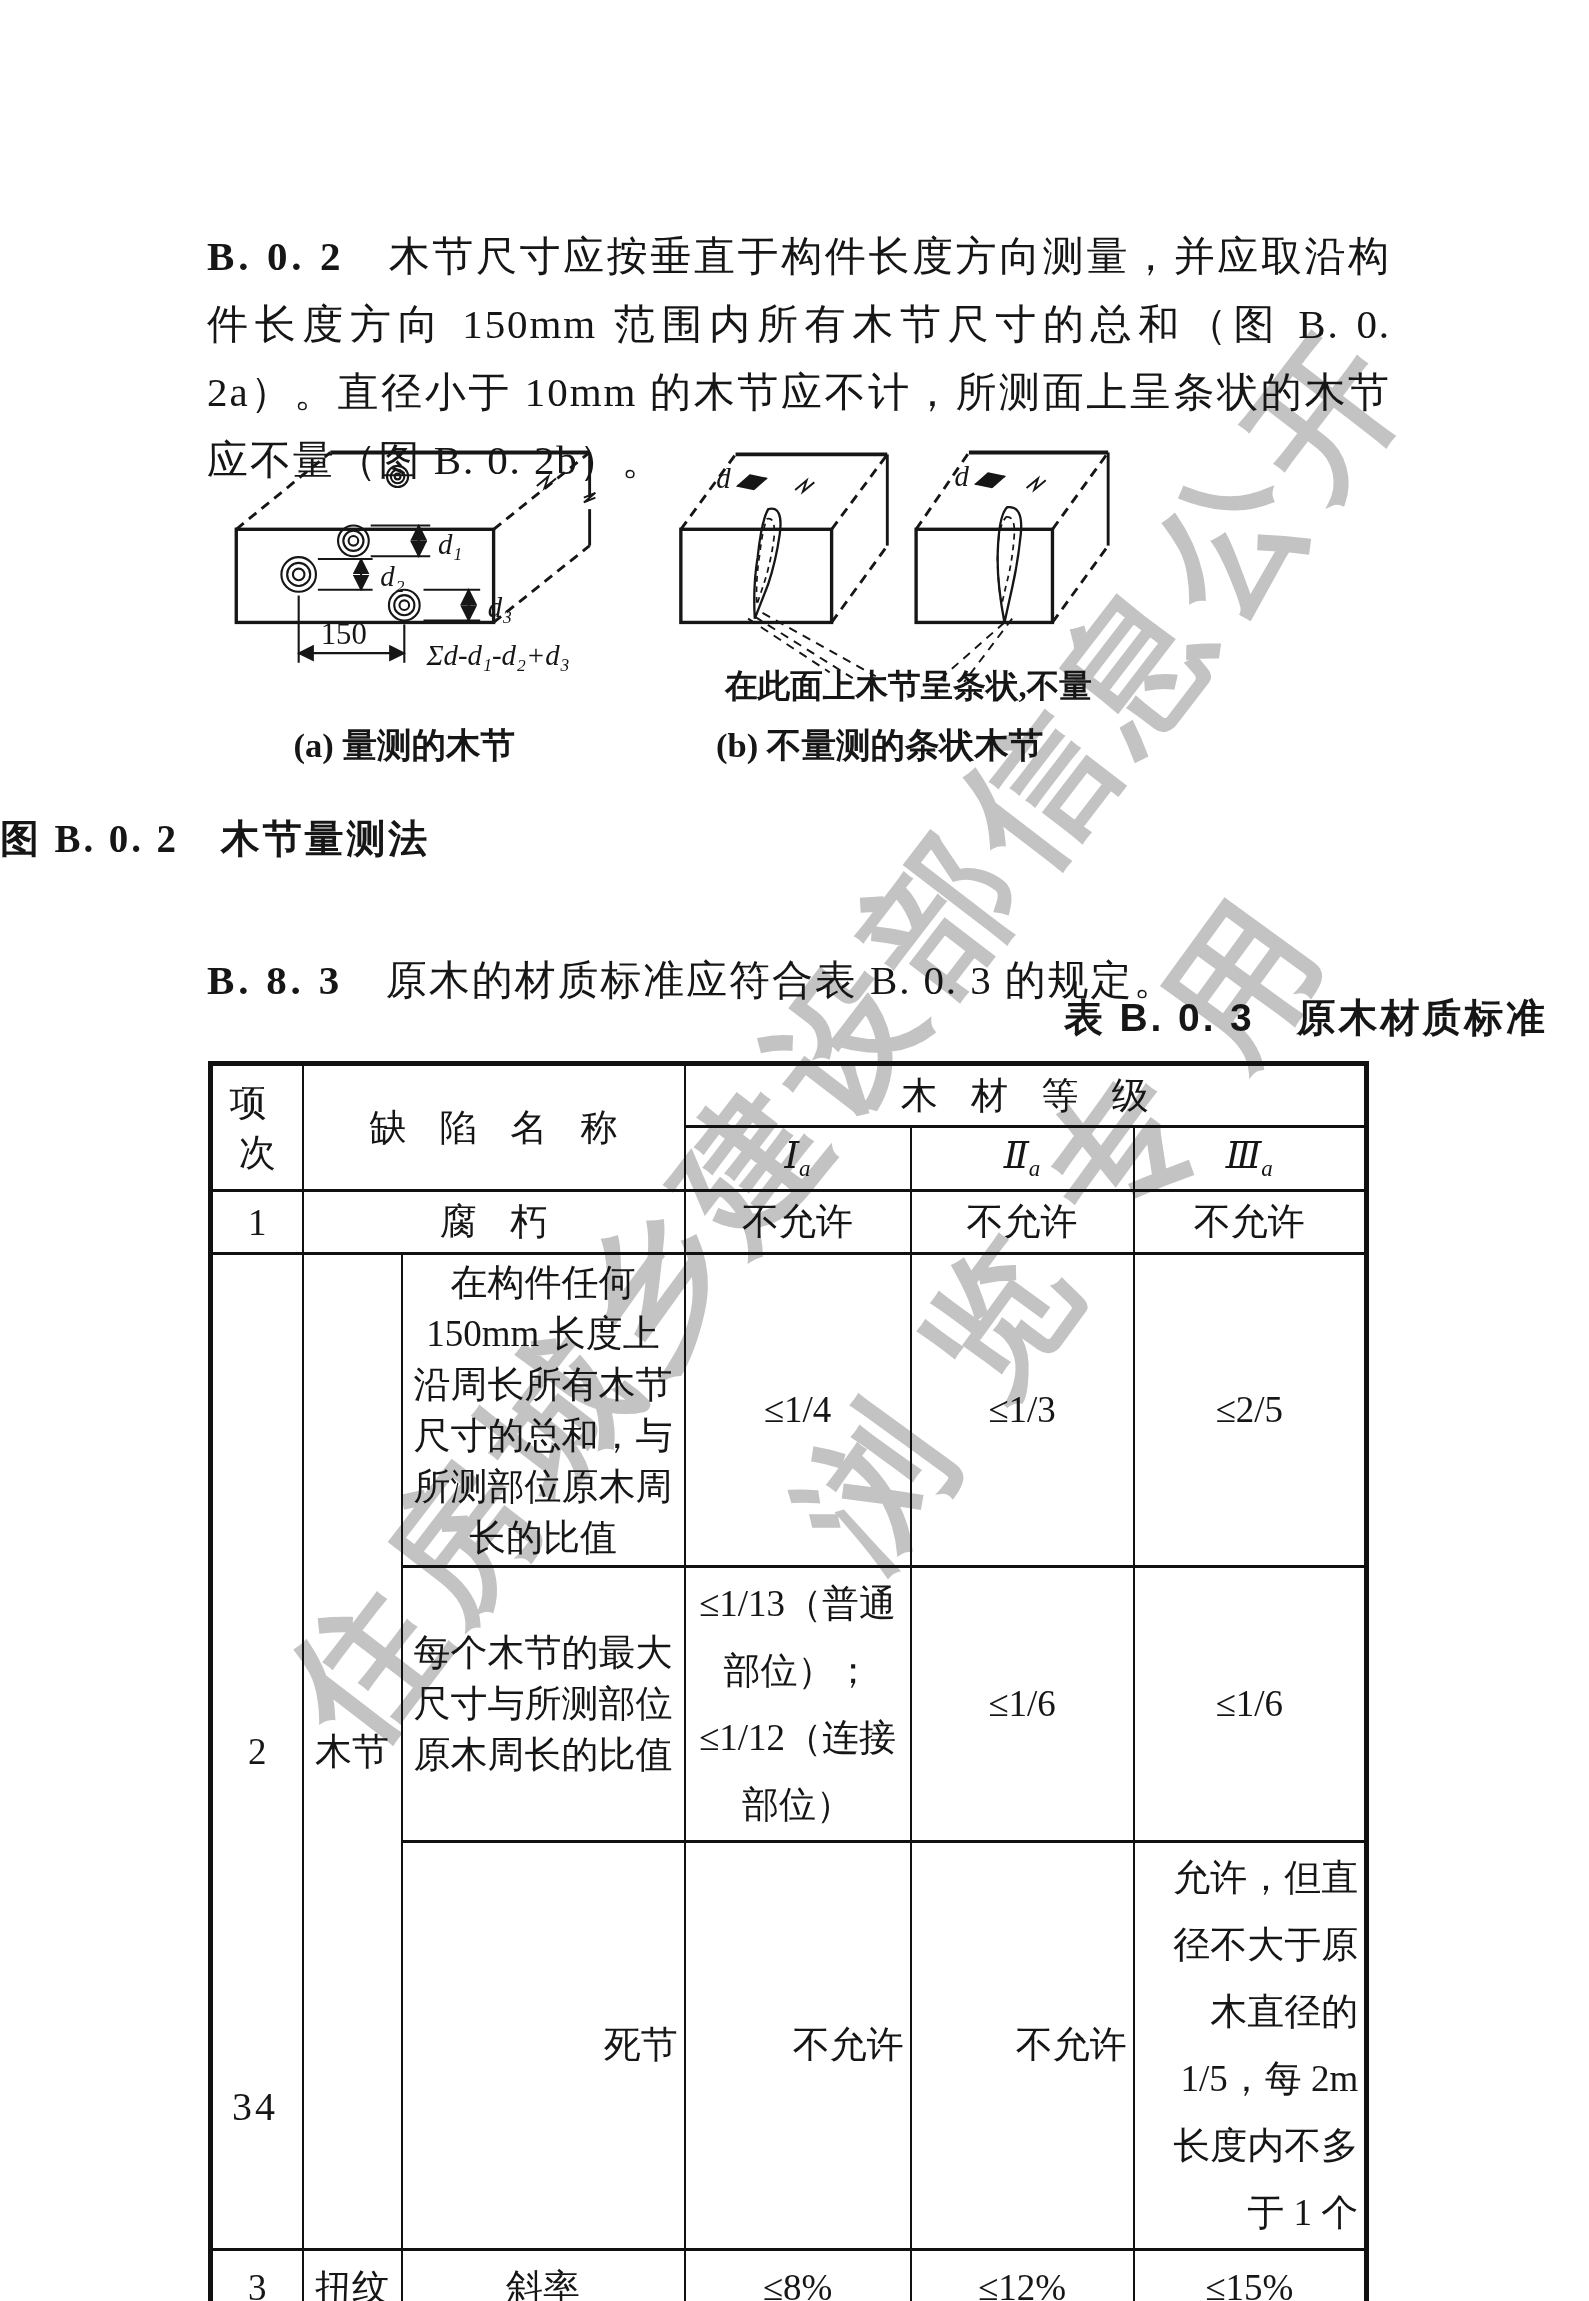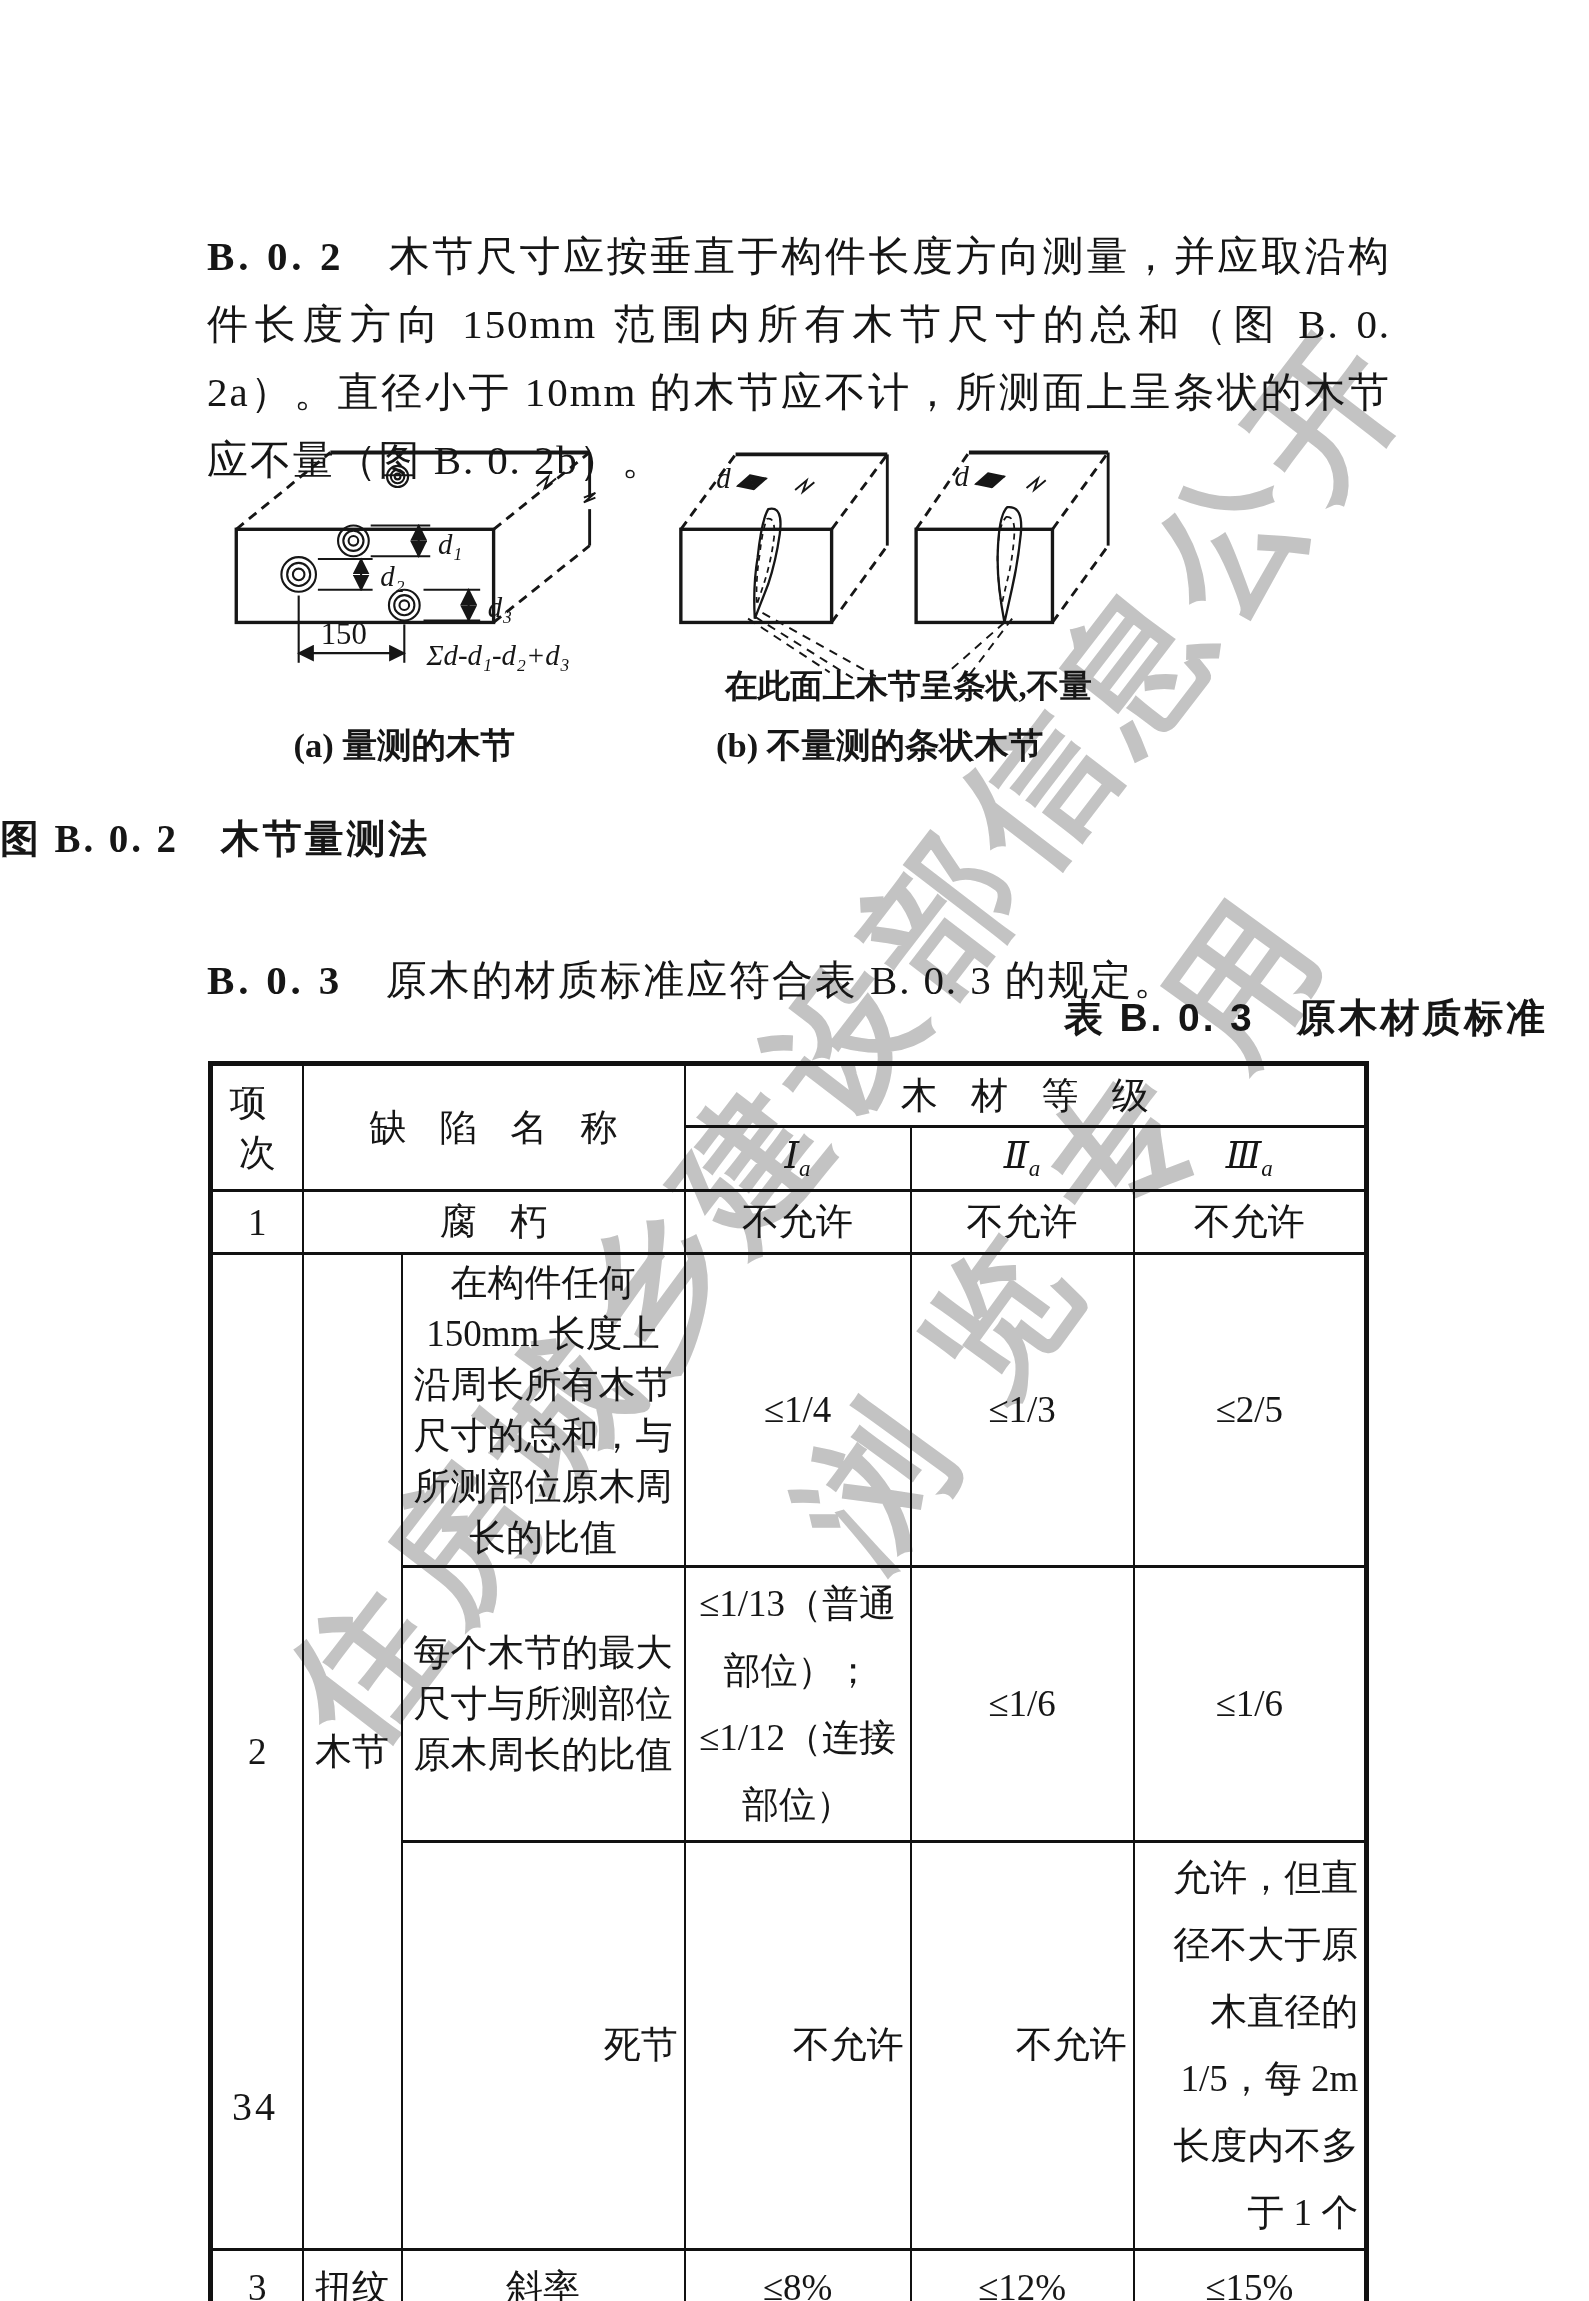--- a/index.html
+++ b/index.html
@@ -237,21 +237,21 @@
         <line x1="830" y1="190" x2="762" y2="250"></line>
         <line x1="838" y1="186" x2="788" y2="252"></line>
       </g>
 
       <text class="svg-note" x="730" y="268" text-anchor="middle" stroke="none">在此面上木节呈条状,不量</text>
       <text class="svg-cap" x="700" y="330" text-anchor="middle" stroke="none">(b) 不量测的条状木节</text>
     </svg>
 
     <div class="fig-caption">图 B. 0. 2　木节量测法</div>
 
-    <p class="para p-b03"><b>B. 0. 3</b>　<span>原木的材质标准应符合表 B. 0. 3 的规定。</span></p>
+    <p class="para p-b03"><b>B. 8. 3</b>　<span>原木的材质标准应符合表 B. 0. 3 的规定。</span></p>
 
     <div class="table-title">表 B. 0. 3　原木材质标准</div>
 
     <table class="std">
       <colgroup>
         <col style="width:92px">
         <col style="width:99px">
         <col style="width:283px">
         <col style="width:226px">
         <col style="width:223px">

